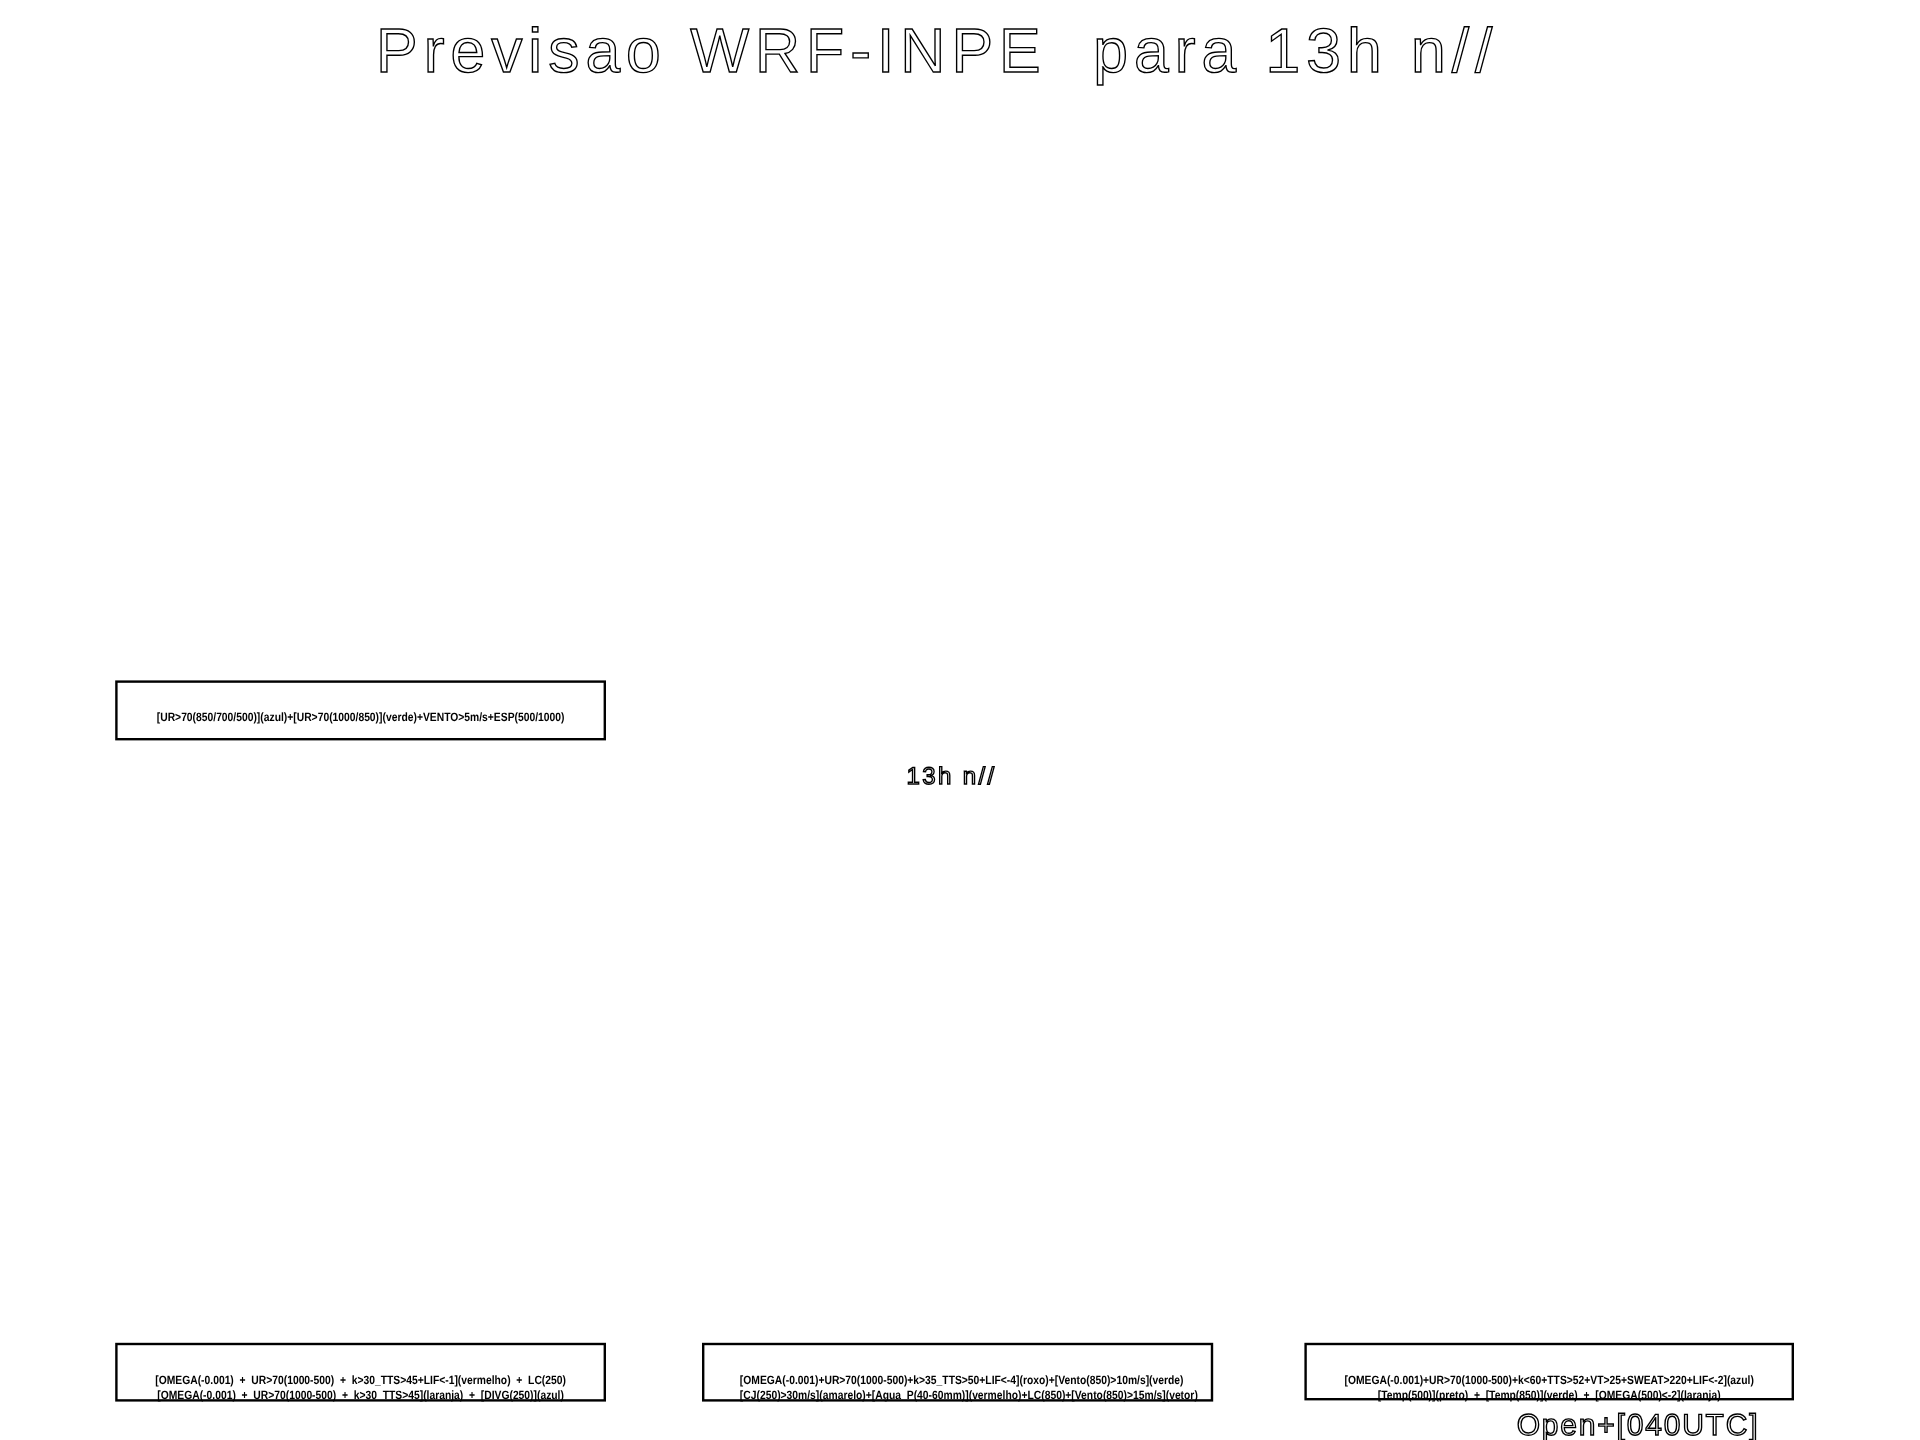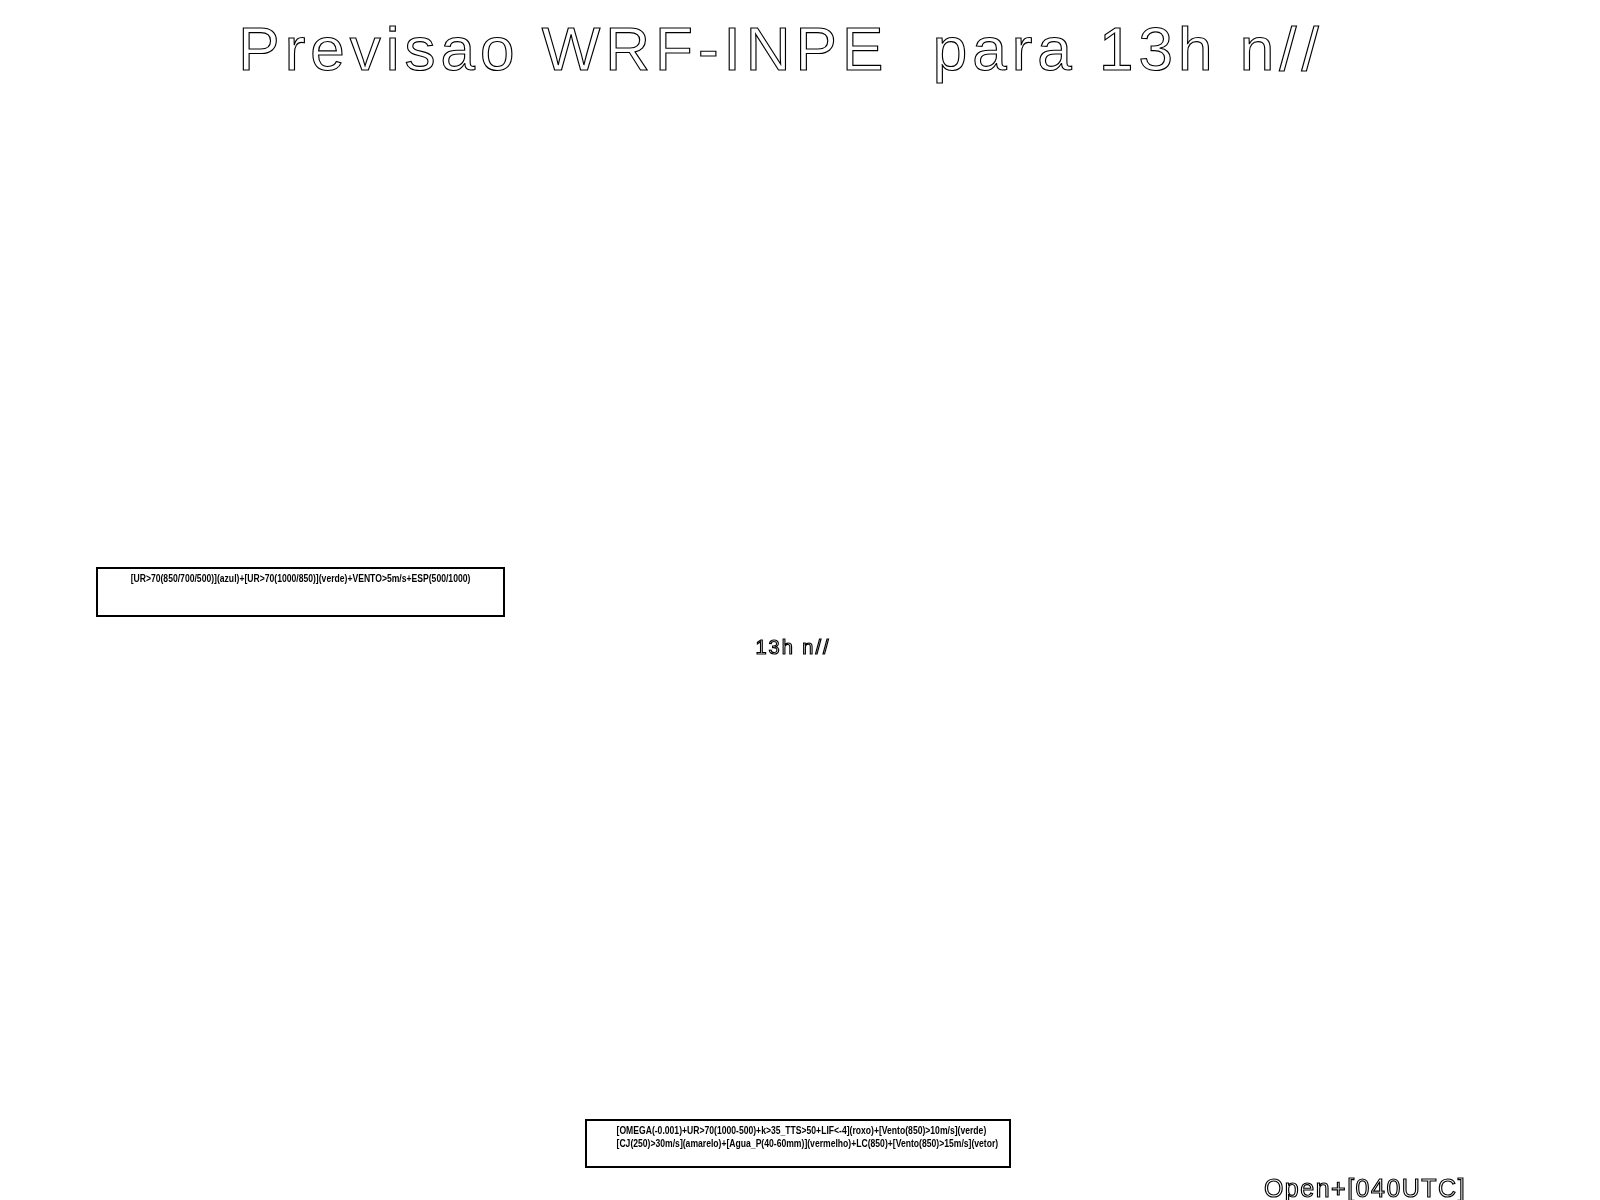--- a/index.html
+++ b/index.html
@@ -26,21 +26,21 @@
     .stroke-text {
       color: transparent;
       -webkit-text-stroke: 1.15px #000000;
     }
   }
   .page-title {
     position: absolute;
     top: 13px;
     left: 781px;
     transform: translateX(-50%);
-    font-size: 62px;
+    font-size: 52px;
     letter-spacing: 5px;
     font-weight: normal;
   }
   .time-label {
     position: absolute;
     top: 636px;
     left: 793px;
     transform: translateX(-50%);
     font-size: 20px;
     letter-spacing: 2px;
@@ -52,21 +52,21 @@
     transform: translateX(-50%);
     font-size: 25px;
     letter-spacing: 1.5px;
   }
   .panel {
     position: absolute;
     box-sizing: border-box;
     border: 2px solid #000000;
     background: #ffffff;
     text-align: center;
-    padding-top: 4px;
+    padding-top: 24px;
   }
   .boxline {
     display: block;
     font-size: 10px;
     font-weight: bold;
     line-height: 12.5px;
     white-space: pre;
     transform: scaleX(0.86);
     transform-origin: 50% 50%;
   }
@@ -86,22 +86,30 @@
 
   <div class="panel" id="panel-top-left">
     <div class="boxline">[UR&gt;70(850/700/500)](azul)+[UR&gt;70(1000/850)](verde)+VENTO&gt;5m/s+ESP(500/1000)</div>
     <div class="boxline"></div>
   </div>
 
 
 
   <div class="time-label stroke-text">13h n//</div>
 
+  <div class="panel" id="panel-bottom-left">
+    <div class="boxline">[OMEGA(-0.001)  +  UR&gt;70(1000-500)  +  k&gt;30_TTS&gt;45+LIF&lt;-1](vermelho)  +  LC(250)</div>
+    <div class="boxline">[OMEGA(-0.001)  +  UR&gt;70(1000-500)  +  k&gt;30_TTS&gt;45](laranja)  +  [DIVG(250)](azul)</div>
+  </div>
 
   <div class="panel" id="panel-bottom-center">
     <div class="boxline">[OMEGA(-0.001)+UR&gt;70(1000-500)+k&gt;35_TTS&gt;50+LIF&lt;-4](roxo)+[Vento(850)&gt;10m/s](verde)</div>
     <div class="boxline">[CJ(250)&gt;30m/s](amarelo)+[Agua_P(40-60mm)](vermelho)+LC(850)+[Vento(850)&gt;15m/s](vetor)</div>
   </div>
 
+  <div class="panel" id="panel-bottom-right">
+    <div class="boxline">[OMEGA(-0.001)+UR&gt;70(1000-500)+k&lt;60+TTS&gt;52+VT&gt;25+SWEAT&gt;220+LIF&lt;-2](azul)</div>
+    <div class="boxline">[Temp(500)](preto)  +  [Temp(850)](verde)  +  [OMEGA(500)&lt;-2](laranja)</div>
+  </div>
 
   <div class="footer-label stroke-text">Open+[040UTC]</div>
 
 </div>
 
 </body></html>

